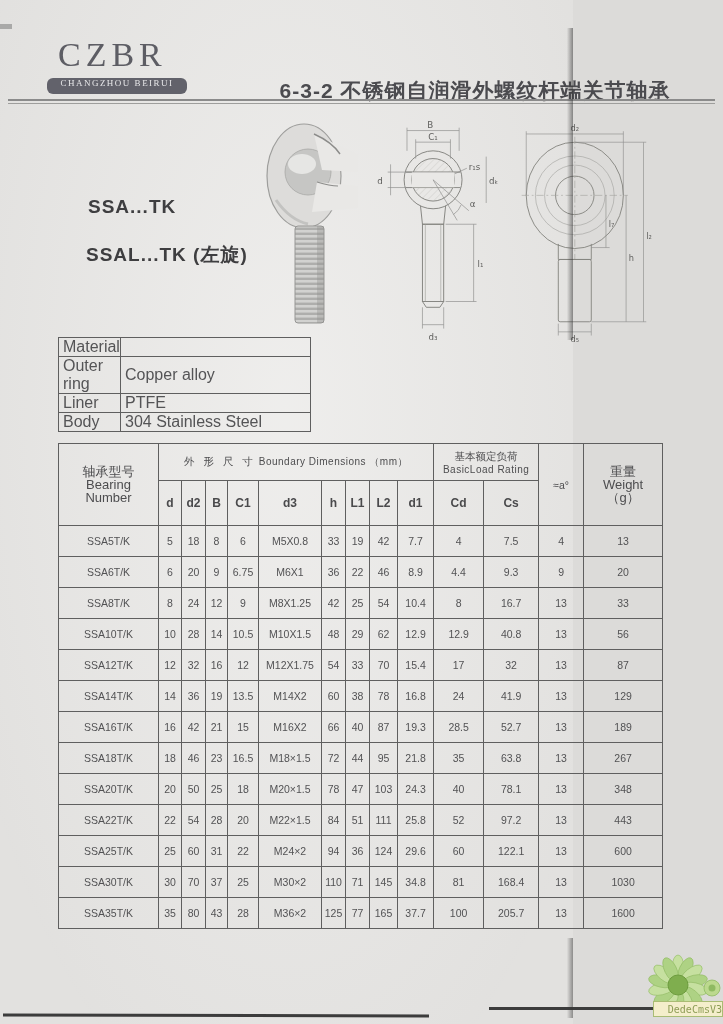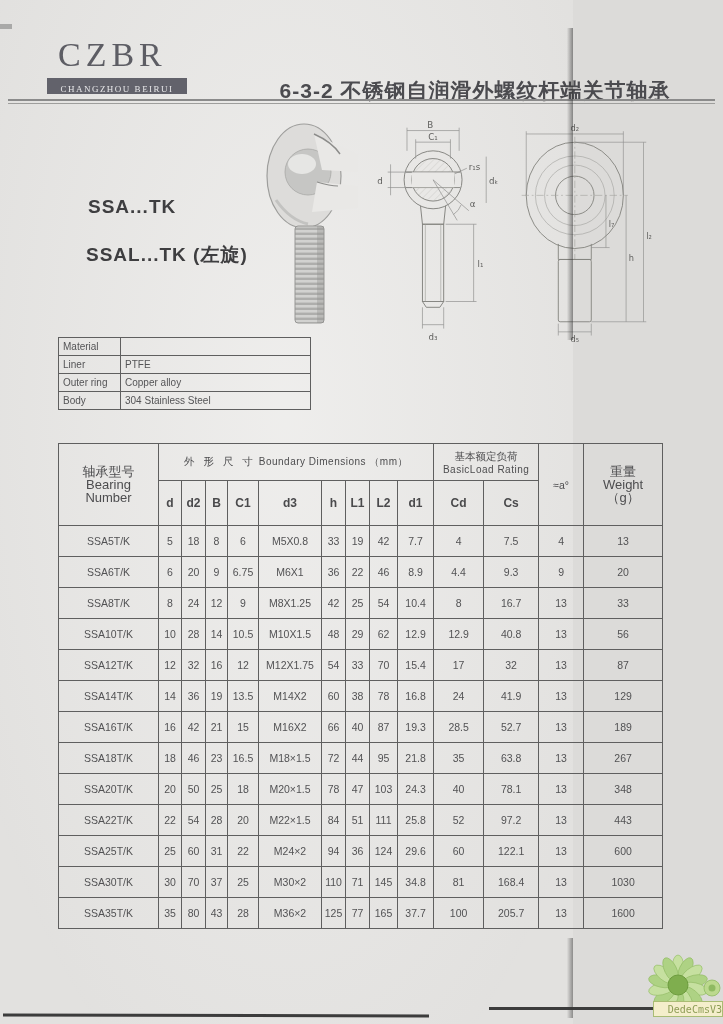--- a/index.html
+++ b/index.html
@@ -6,41 +6,41 @@
   body{width:723px;height:1024px;overflow:hidden;background:#dcdbd9;
        font-family:"Liberation Sans","DejaVu Sans",sans-serif;}
   .page{position:absolute;left:0;top:0;width:573px;height:1024px;
         background:#e9e8e6;
         background-image:radial-gradient(ellipse at 50% 40%, rgba(255,255,255,0.25), rgba(0,0,0,0.03) 85%);}
   
   .logo-text{position:absolute;left:58px;top:36px;
              font-family:"Liberation Serif","DejaVu Serif",serif;
              font-size:34px;color:#5d5d64;letter-spacing:5px;}
   .logo-bar{position:absolute;left:47px;top:78px;width:140px;height:16px;
-            background:#62626b;display:flex;align-items:flex-end;justify-content:center;}
+            background:#62626b;display:flex;align-items:flex-start;justify-content:center;border-radius:6px;}
   .logo-bar span{color:#e8e8ea;font-size:9px;letter-spacing:1.5px;
                  font-family:"Liberation Serif","DejaVu Serif",serif;}
   .title-block{position:absolute;left:238px;top:46px;width:474px;text-align:center;margin-top:31px;}
   .title-cn{font-size:21px;font-weight:bold;color:#4b4b4f;letter-spacing:1px;white-space:nowrap;}
   .title-en{font-size:14px;font-weight:bold;color:#48484c;margin-top:7px;white-space:nowrap;}
   .header-rule{position:absolute;left:8px;top:99px;width:707px;height:2px;
                border-top:2px solid #8b8b8b;border-bottom:1px solid #9e9e9c;}
   .corner-mark{position:absolute;left:0;top:24px;width:12px;height:5px;background:#8a8a8a;opacity:.65;}
   
   .code1{position:absolute;left:88px;top:196px;font-size:19px;font-weight:bold;color:#3e3e40;letter-spacing:1px;}
   .code2{position:absolute;left:86px;top:242px;font-size:19px;font-weight:bold;color:#3e3e40;letter-spacing:1px;}
   
   .diag{position:absolute;}
   .diag text{font-family:"DejaVu Sans",sans-serif;font-size:9px;fill:#5e5e5c;}
   .dimline{stroke:#8f8f8d;stroke-width:0.7;fill:none;}
   .partline{stroke:#84847f;stroke-width:1;fill:none;}
   .thinline{stroke:#9a9a96;stroke-width:0.6;fill:none;}
   
   .mat-table{position:absolute;left:58px;top:337px;width:252px;border-collapse:collapse;table-layout:fixed;}
-  .mat-table td{border:1px solid #5f5f5f;height:17px;font-size:10px;color:#545456;
+  .mat-table td{border:1px solid #5f5f5f;height:17px;font-size:16px;color:#545456;
                 padding:0 4px;vertical-align:middle;}
   
   .main-table{position:absolute;left:58px;top:443px;width:604px;border-collapse:collapse;table-layout:fixed;}
   .main-table th,.main-table td{border:1px solid #5f5f5f;text-align:center;vertical-align:middle;
                 padding:0;color:#525254;font-weight:normal;}
   .main-table .group-row th{height:36px;font-size:10.5px;color:#4d4d4f;}
   .main-table .sub-row th{height:44px;font-size:12px;font-weight:bold;color:#4a4a4c;}
   .main-table tbody td{height:30px;font-size:10.5px;}
   .hdr-3line{font-size:13px;line-height:13px;}
   .grp-en{font-size:10px;letter-spacing:0.5px;}
@@ -196,26 +196,26 @@
     <colgroup>
         <col style="width:62px">
         <col style="width:190px">
       </colgroup>
     <tbody>
         <tr>
           <td>Material</td>
           <td></td>
         </tr>
         <tr>
+          <td>Outer ring</td>
+          <td>Copper alloy</td>
+        </tr>
+        <tr>
           <td>Liner</td>
           <td>PTFE</td>
-        </tr>
-        <tr>
-          <td>Outer ring</td>
-          <td>Copper alloy</td>
         </tr>
         <tr>
           <td>Body</td>
           <td>304  Stainless Steel</td>
         </tr>
       </tbody>
   </table>
 
   <table class="main-table">
     <colgroup>

